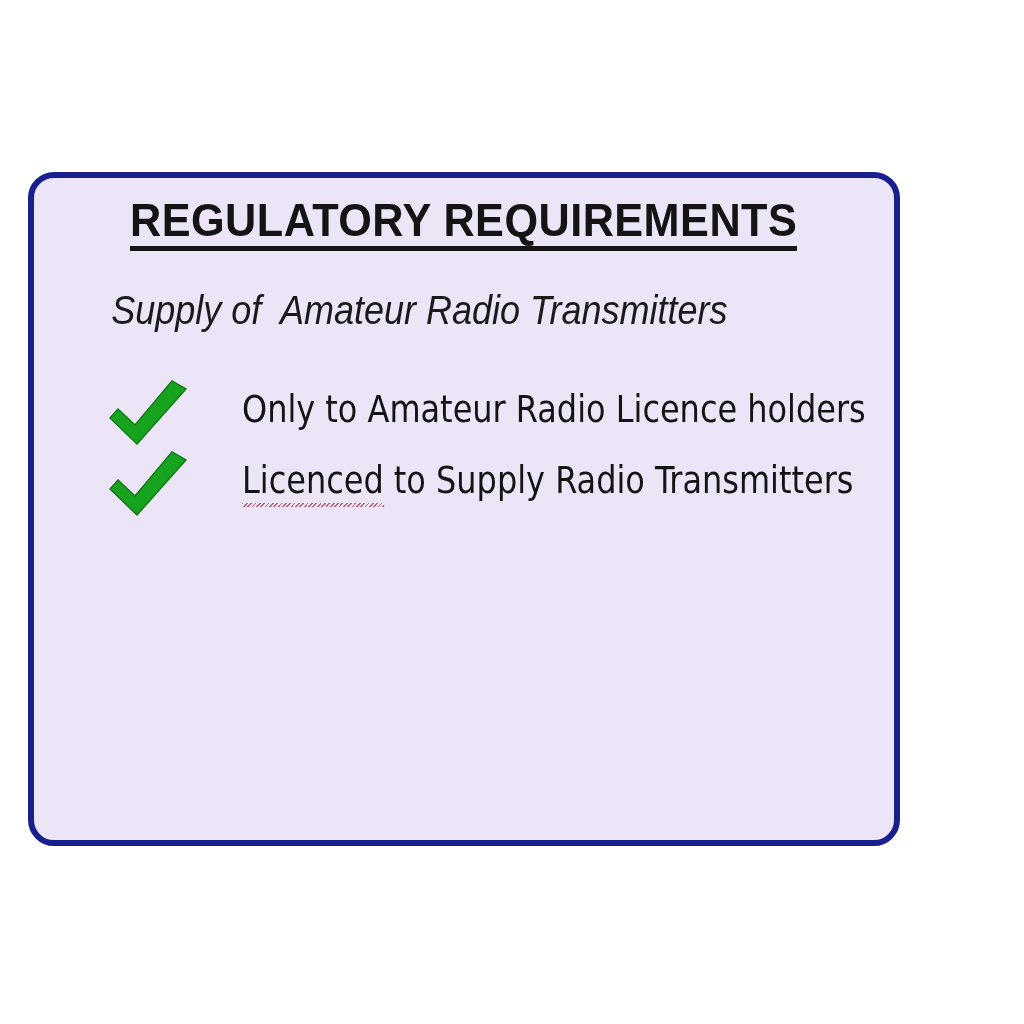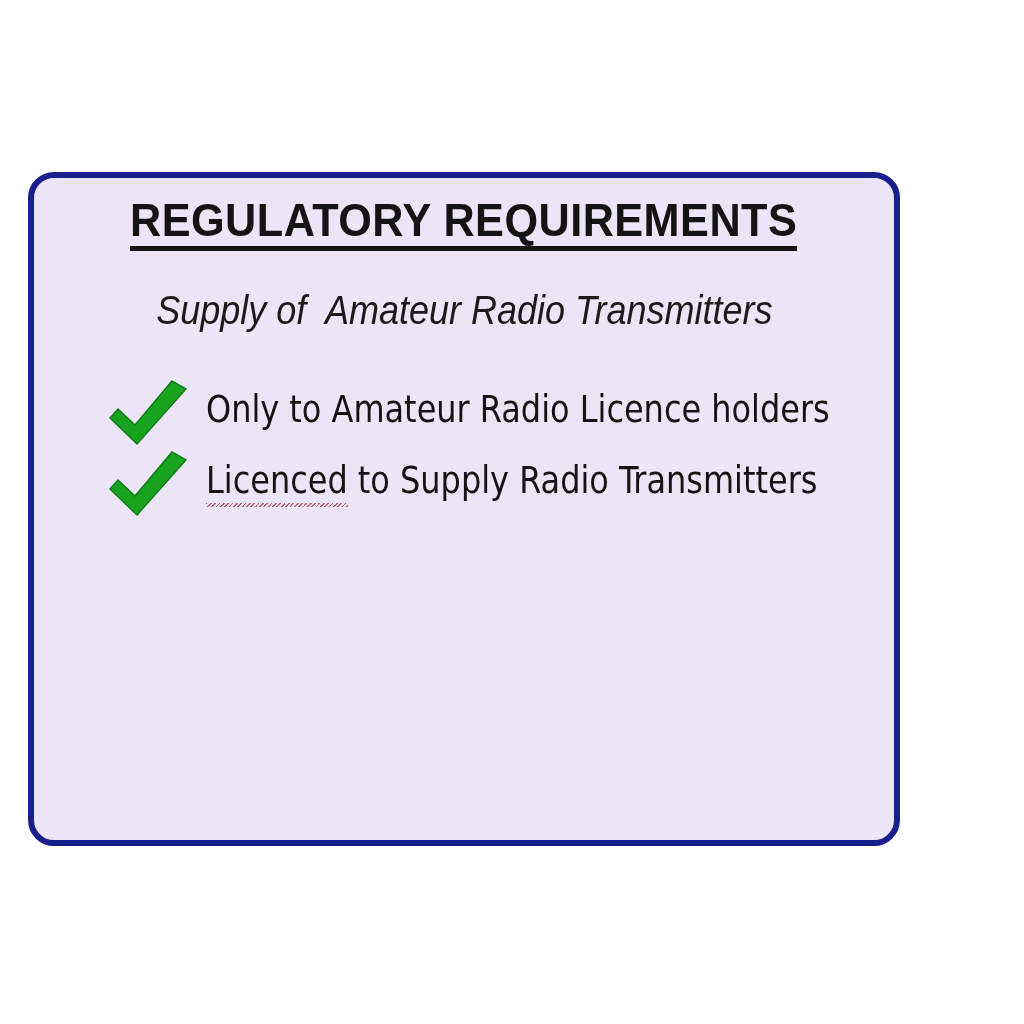--- a/index.html
+++ b/index.html
@@ -59,21 +59,21 @@
     padding-bottom: 3px;
     white-space: nowrap;
   }
 
   
   #card-subtitle {
     position: absolute;
     left: 0;
     right: 0;
     top: 112px;
-    text-align: center;
+    padding-left: 43px;
   }
   #card-subtitle .subtitle-text {
     display: inline-block;
     font-family: "Liberation Sans Narrow", "Liberation Sans", sans-serif;
     font-style: italic;
     font-weight: 400;
     font-size: 40px;
     line-height: 1.0;
     color: #1a1a1a;
     transform: scaleX(0.90);
@@ -87,20 +87,21 @@
     left: 60px;
     top: 206px;
     right: 40px;
   }
   .requirement-row {
     position: relative;
     display: flex;
     align-items: flex-start;
     margin-bottom: 13px;
     min-height: 56px;
+    gap: 36px;
   }
   .check-cell {
     flex: 0 0 112px;
     width: 112px;
     height: 62px;
     position: relative;
     margin-top: -4px;
   }
   .check-cell svg {
     display: block;

